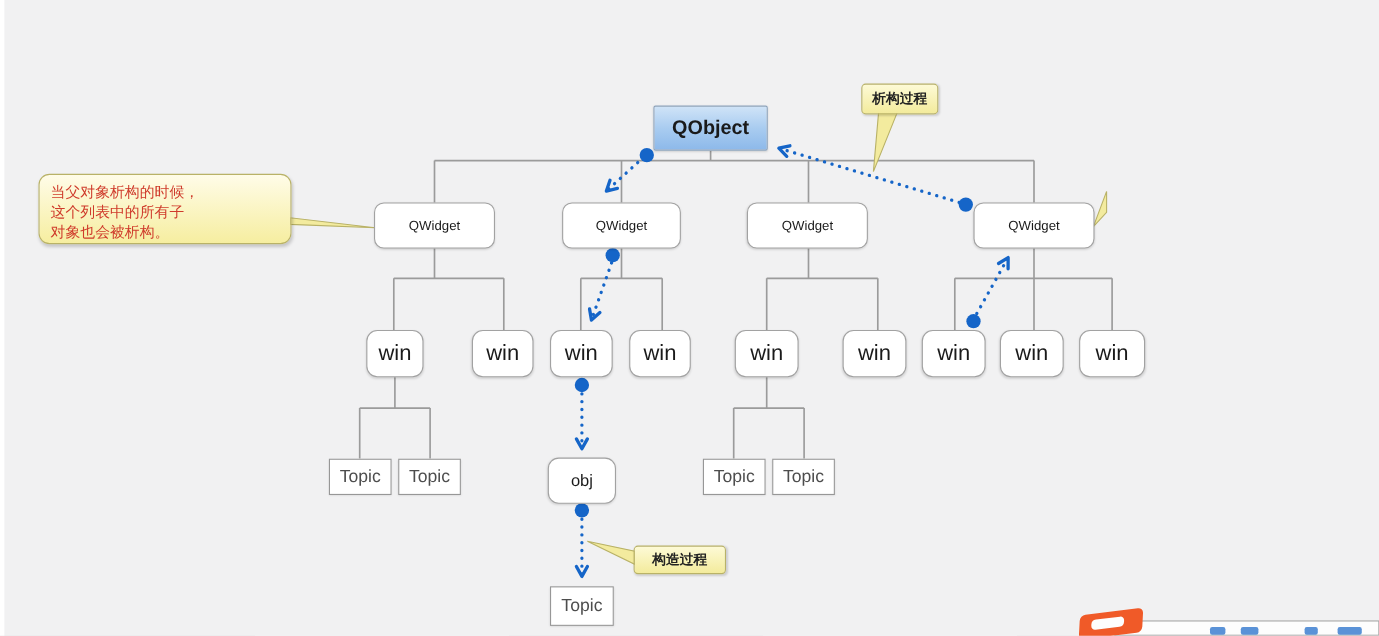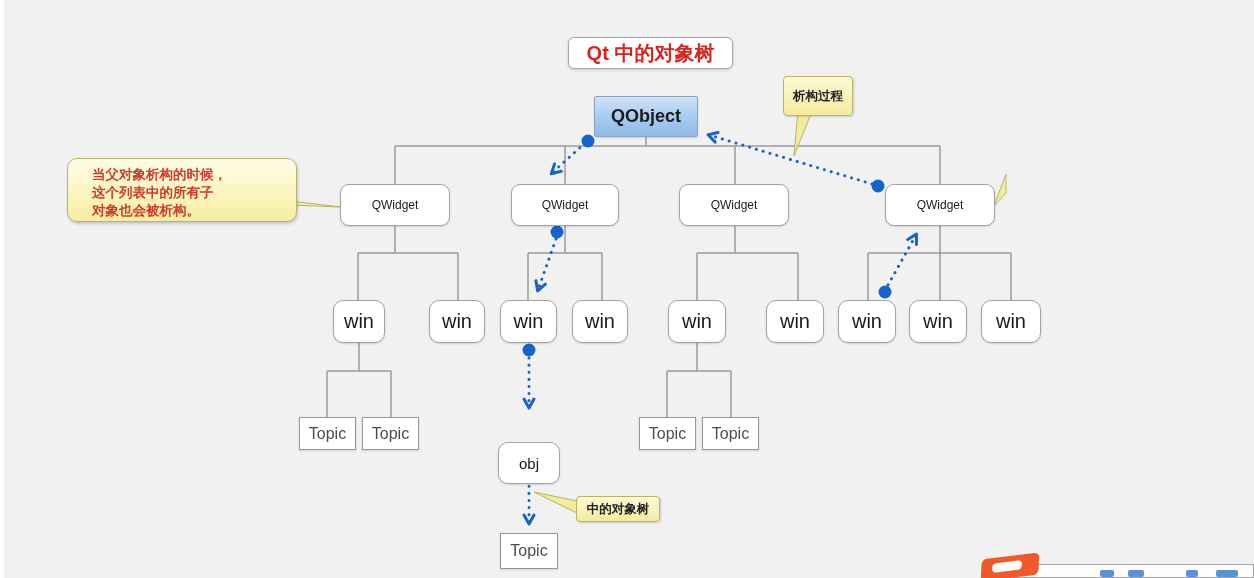--- a/index.html
+++ b/index.html
@@ -17,22 +17,22 @@
   .win{border-radius:10px;font-size:20px;}
   .objn{border-radius:10px;font-size:15px;}
   .topic{border-radius:0;font-size:16px;color:#4d4d4d;border:1.5px solid #979797;}
 
   .title-box{position:absolute;display:flex;align-items:center;justify-content:center;
         background:#ffffff;border:1.5px solid #a8a8a8;border-radius:6px;
         box-shadow:0 1px 3px rgba(0,0,0,.18);color:#d9241f;font-weight:bold;font-size:20px;}
 
   .callout{position:absolute;box-sizing:border-box;border:1.5px solid #b9b267;border-radius:10px;
         background:linear-gradient(180deg,#fffce8 0%,#f6eea0 100%);
-        box-shadow:1px 2px 3px rgba(0,0,0,.18);color:#cf3a2b;font-weight:bold;
-        font-size:13.5px;line-height:1.35;padding:7px 24px;white-space:pre-line;margin-left:32px;}
+        box-shadow:1px 2px 3px rgba(0,0,0,.18);color:#cf3a2b;font-weight:normal;
+        font-size:13.5px;line-height:1.35;padding:7px 10px;white-space:pre-line;}
   .mini-label{position:absolute;box-sizing:border-box;display:flex;align-items:center;justify-content:center;
         border:1px solid #b9b267;border-radius:4px;
         background:linear-gradient(180deg,#fdfad6 0%,#f3eb9c 100%);
         box-shadow:1px 1px 2px rgba(0,0,0,.15);color:#222;font-weight:bold;font-size:12.5px;}
 
   .watermark-box{position:absolute;left:1013px;top:564px;width:241px;height:14px;
         background:#fdfdfd;border:1px solid #a5a5a5;box-sizing:border-box;}
   .wm-logo{position:absolute;left:981px;top:556px;width:58px;height:22px;background:#f05a28;
         border-radius:5px;transform:rotate(-7deg) skewX(-10deg);}
   .wm-logo-notch{position:absolute;left:992px;top:562px;width:30px;height:9px;background:#fdfdfd;
@@ -80,51 +80,50 @@
     <g fill="#1565c8">
       <circle cx="588" cy="141" r="6.5"></circle>
       <circle cx="878" cy="186" r="6.5"></circle>
       <circle cx="557" cy="232" r="6.5"></circle>
       <circle cx="885" cy="292" r="6.5"></circle>
       <circle cx="529" cy="350" r="6.5"></circle>
       <circle cx="529" cy="464" r="6.5"></circle>
     </g>
   </svg>
 
-  <div class="title-box" style="left:568px;top:37px;width:163px;height:30px;">Qt 中的对象树</div>
 
   <div class="node qobject" style="left:594px;top:96px;width:104px;height:41px;">QObject</div>
 
   <div class="node qwidget" style="left:340px;top:184px;width:110px;height:42px;">QWidget</div>
   <div class="node qwidget" style="left:511px;top:184px;width:108px;height:42px;">QWidget</div>
   <div class="node qwidget" style="left:679px;top:184px;width:110px;height:42px;">QWidget</div>
   <div class="node qwidget" style="left:885px;top:184px;width:110px;height:42px;">QWidget</div>
 
   <div class="node win" style="left:333px;top:300px;width:52px;height:43px;">win</div>
   <div class="node win" style="left:429px;top:300px;width:56px;height:43px;">win</div>
   <div class="node win" style="left:500px;top:300px;width:57px;height:43px;">win</div>
   <div class="node win" style="left:572px;top:300px;width:56px;height:43px;">win</div>
   <div class="node win" style="left:668px;top:300px;width:58px;height:43px;">win</div>
   <div class="node win" style="left:766px;top:300px;width:58px;height:43px;">win</div>
   <div class="node win" style="left:838px;top:300px;width:58px;height:43px;">win</div>
   <div class="node win" style="left:909px;top:300px;width:58px;height:43px;">win</div>
   <div class="node win" style="left:981px;top:300px;width:60px;height:43px;">win</div>
 
   <div class="node topic" style="left:299px;top:417px;width:57px;height:33px;">Topic</div>
   <div class="node topic" style="left:362px;top:417px;width:57px;height:33px;">Topic</div>
-  <div class="node objn" style="left:498px;top:416px;width:62px;height:42px;margin-top:26px;">obj</div>
+  <div class="node objn" style="left:498px;top:416px;width:62px;height:42px;">obj</div>
   <div class="node topic" style="left:639px;top:417px;width:57px;height:33px;">Topic</div>
   <div class="node topic" style="left:702px;top:417px;width:57px;height:33px;">Topic</div>
   <div class="node topic" style="left:500px;top:533px;width:58px;height:36px;">Topic</div>
 
   <div class="callout" style="left:35px;top:158px;width:230px;height:64px;">当父对象析构的时候，
 这个列表中的所有子
 对象也会被析构。</div>
-  <div class="mini-label" style="left:783px;top:76px;width:70px;height:40px;">析构过程</div>
-  <div class="mini-label" style="left:576px;top:496px;width:84px;height:26px;">中的对象树</div>
+  <div class="mini-label" style="left:783px;top:76px;width:70px;height:28px;">析构过程</div>
+  <div class="mini-label" style="left:576px;top:496px;width:84px;height:26px;">构造过程</div>
 
   <div class="watermark-box"></div>
   <div class="wm-logo"></div>
   <div class="wm-logo-notch"></div>
   <div class="wm-frag" style="left:1100px;width:14px;"></div>
   <div class="wm-frag" style="left:1128px;width:16px;"></div>
   <div class="wm-frag" style="left:1186px;width:12px;"></div>
   <div class="wm-frag" style="left:1216px;width:22px;"></div>
 </div>
 

